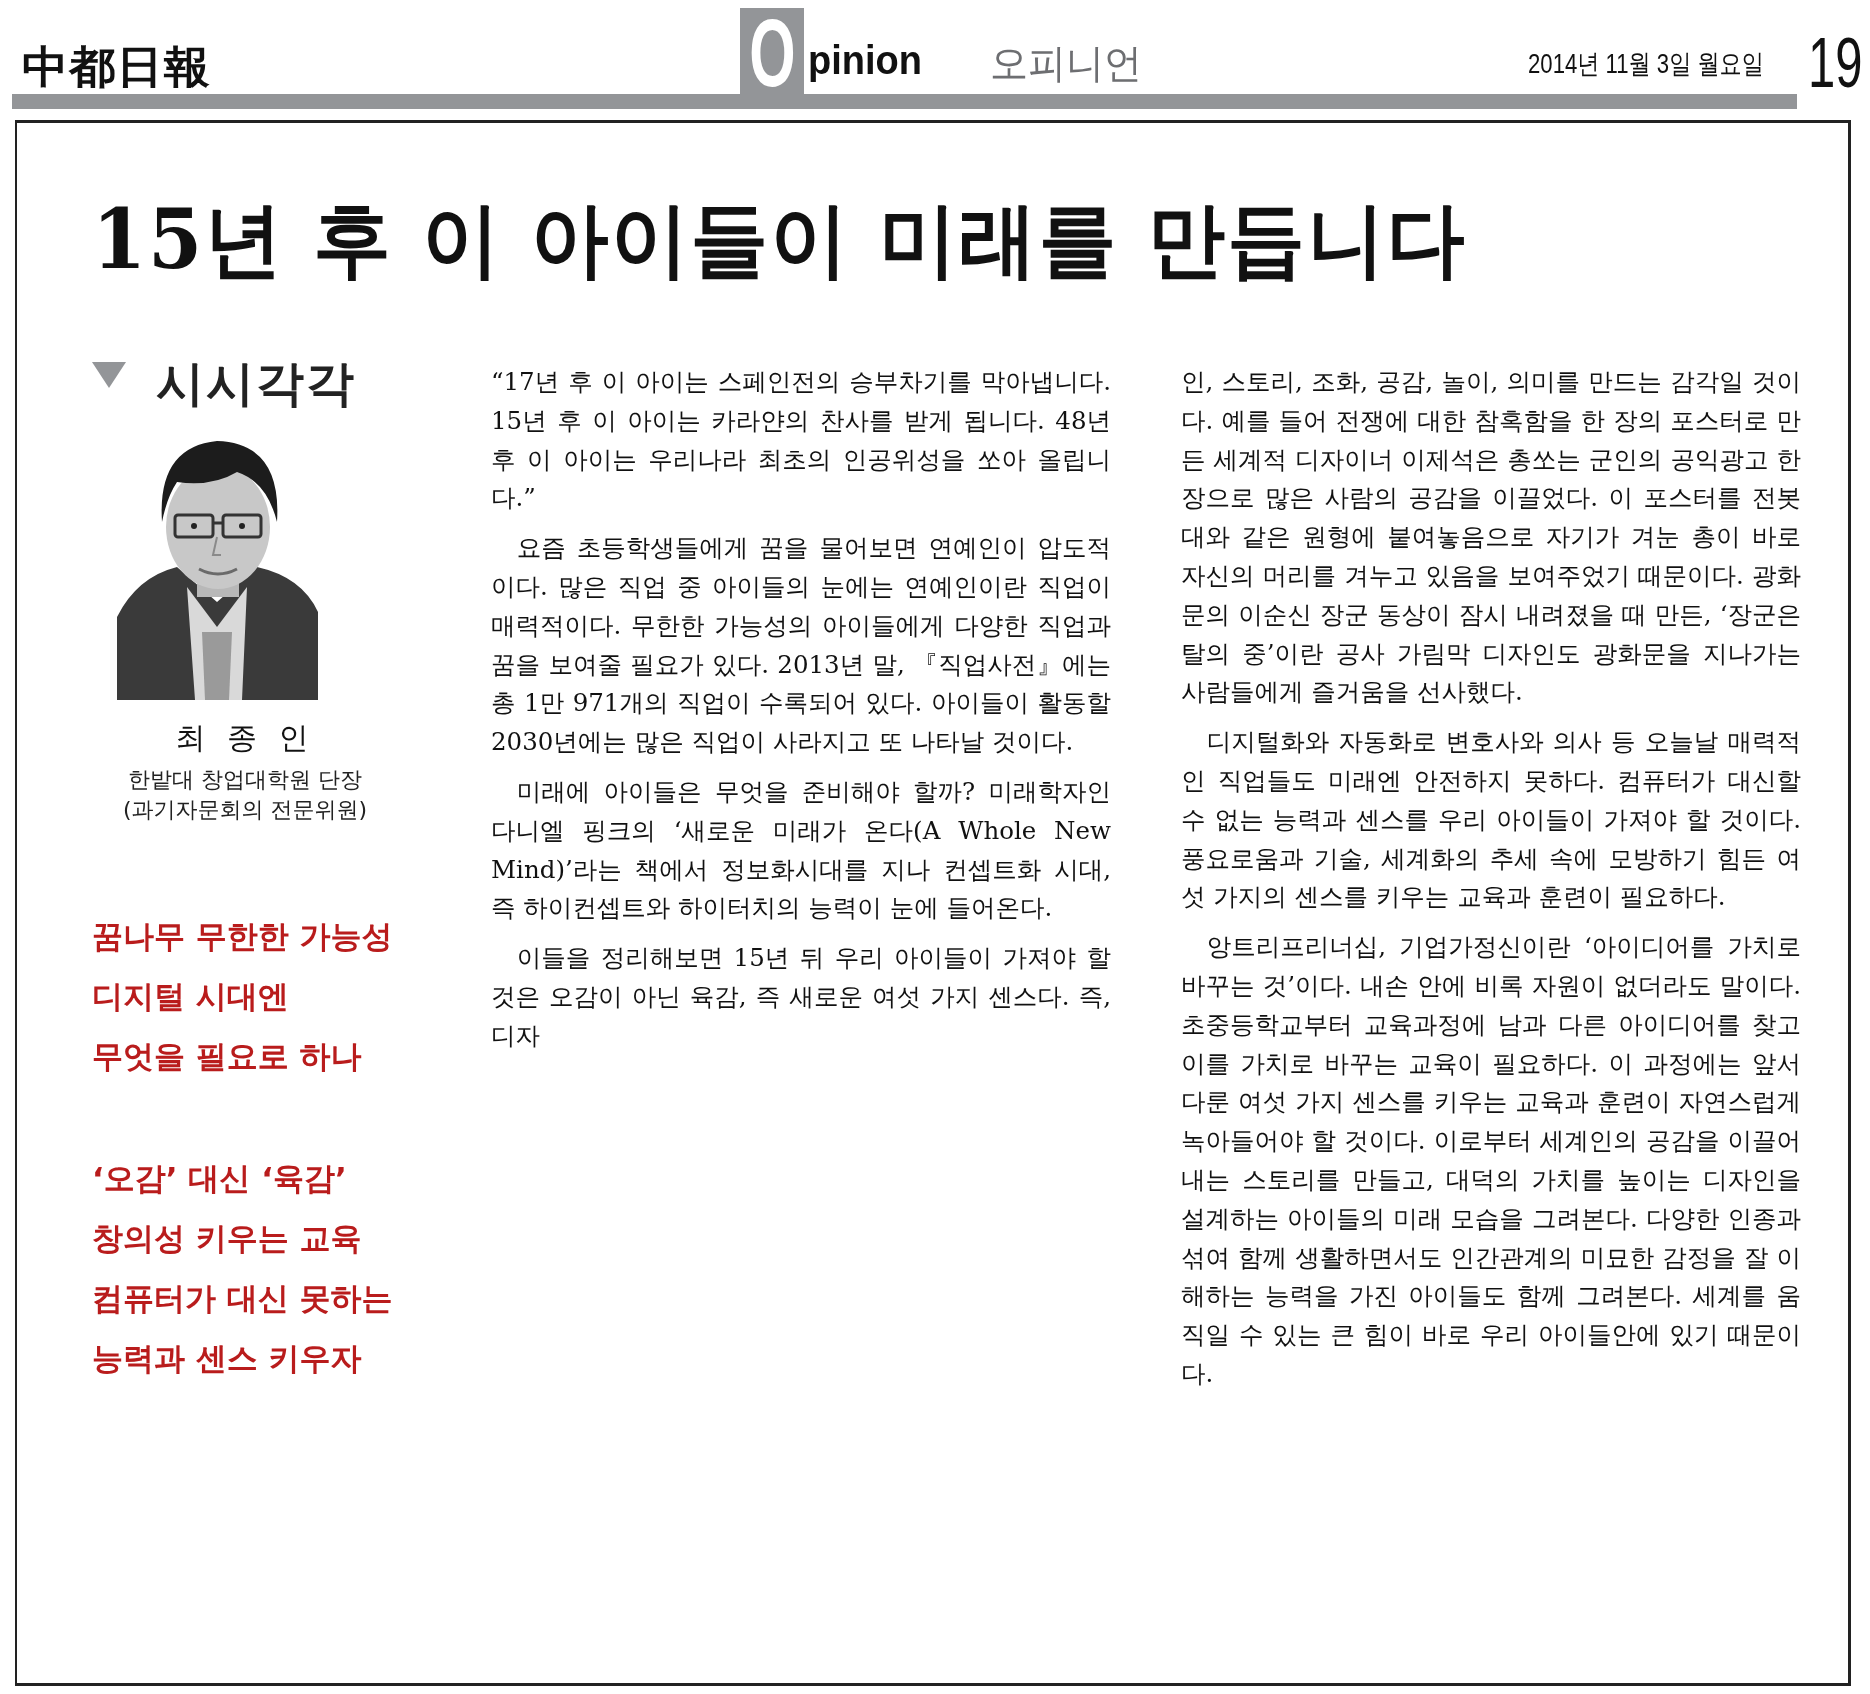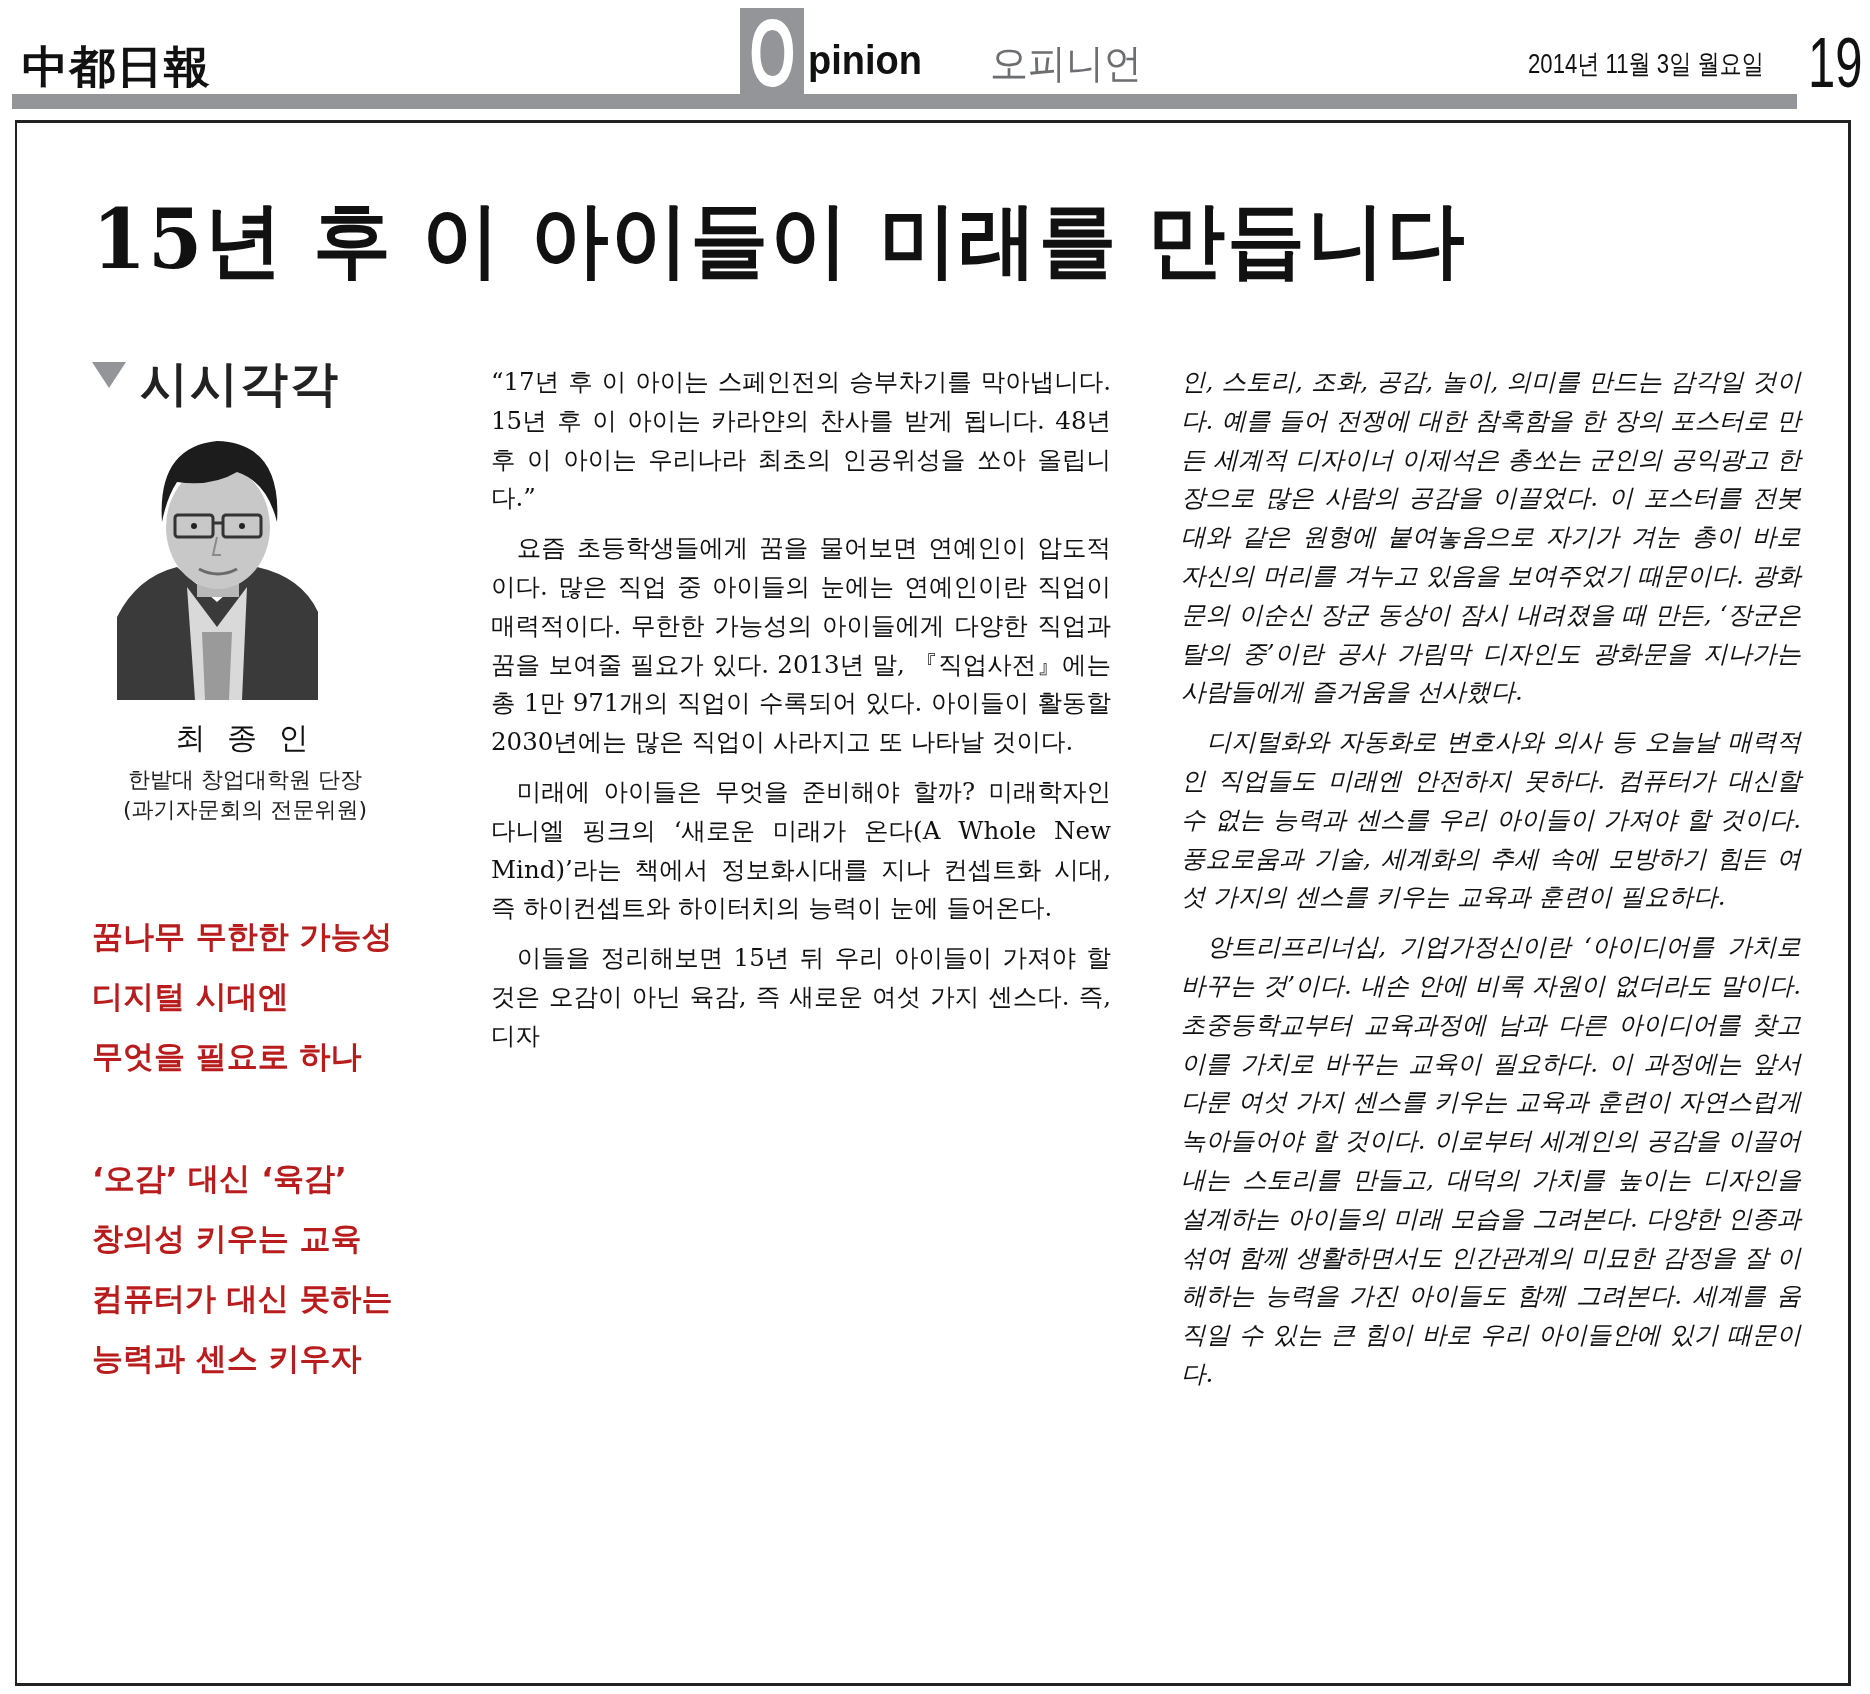--- a/index.html
+++ b/index.html
@@ -9,35 +9,35 @@
   .topbar { left:12px; top:94px; width:1785px; height:15px; background:#939598; }
   .op-box { left:740px; top:8px; width:64px; height:101px; background:#939598; }
   .op-O { left:744px; top:6px; width:56px; height:94px; display:flex; align-items:center; justify-content:center; }
   .op-O span { font-family:"Liberation Sans", sans-serif; font-weight:bold; font-size:96px; color:#fff; line-height:1; transform:scaleX(0.62); display:inline-block; }
   .op-rest { left:808px; top:38px; font-family:"Liberation Sans", sans-serif; font-weight:bold; font-size:40px; color:#111; transform:scaleX(0.95); transform-origin:left; }
   .op-kr { left:990px; top:36px; font-family:"DejaVu Sans", sans-serif; font-size:40px; color:#6d6e71; transform:scaleX(0.95); transform-origin:left; }
   .date { left:1528px; top:46px; font-family:"Liberation Sans", sans-serif; font-size:27px; color:#111; transform:scaleX(0.82); transform-origin:left; white-space:nowrap; }
   .pageno { left:1808px; top:28px; font-family:"Liberation Sans", sans-serif; font-size:70px; color:#111; transform:scaleX(0.7); transform-origin:left; line-height:1; }
   .frame { left:15px; top:120px; width:1836px; height:1566px; border:3px solid #222; border-top-width:3px; border-left-width:2px; box-sizing:border-box; }
   .headline { left:92px; top:186px; font-family:"DejaVu Serif", serif; font-weight:bold; font-size:82px; letter-spacing:2px; color:#111; white-space:nowrap; transform:scaleX(0.95); transform-origin:left; }
-  .section { left:92px; top:352px; display:flex; align-items:center; gap:14px; }
+  .section { left:92px; top:352px; display:flex; align-items:center; gap:30px; }
   .section .tri { width:0; height:0; border-left:17px solid transparent; border-right:17px solid transparent; border-top:26px solid #939598; margin-top:-18px; }
   .section .lbl { font-family:"DejaVu Sans", sans-serif; font-weight:bold; font-size:48px; color:#222; letter-spacing:2px; }
   .photo { left:117px; top:427px; width:201px; height:273px; background:#fff; overflow:hidden; }
   .author { left:90px; top:718px; width:310px; text-align:center; }
   .author .name { font-family:"DejaVu Sans", sans-serif; font-size:30px; letter-spacing:6px; color:#111; display:block; }
   .author .title { font-family:"DejaVu Sans", sans-serif; font-size:22px; color:#222; display:block; margin-top:6px; line-height:30px; }
   .subheads { left:92px; top:906px; width:320px; }
   .subheads .grp { margin-bottom:62px; }
   .subheads .line { font-family:"DejaVu Sans", sans-serif; font-weight:bold; font-size:31px; color:#b91c1c; line-height:60px; white-space:nowrap; display:block; }
   .col { position:absolute; top:352px; font-family:"DejaVu Serif", serif; font-size:24.5px; line-height:38.8px; color:#111; text-align:justify; }
   .col p { margin:11px; text-indent:1.05em; }
   .col p.noindent { text-indent:0; }
   .col-mid { left:480px; width:642px; }
-  .col-right { left:1170px; width:642px;font-style:italic; }
+  .col-right { left:1170px; width:642px; }
 </style>
 </head>
 <body>
 
 <div class="abs logo">中都日報</div>
 <div class="abs op-box"></div>
 <div class="abs topbar"></div>
 <div class="abs op-O">
     <span>O</span>
   </div>

